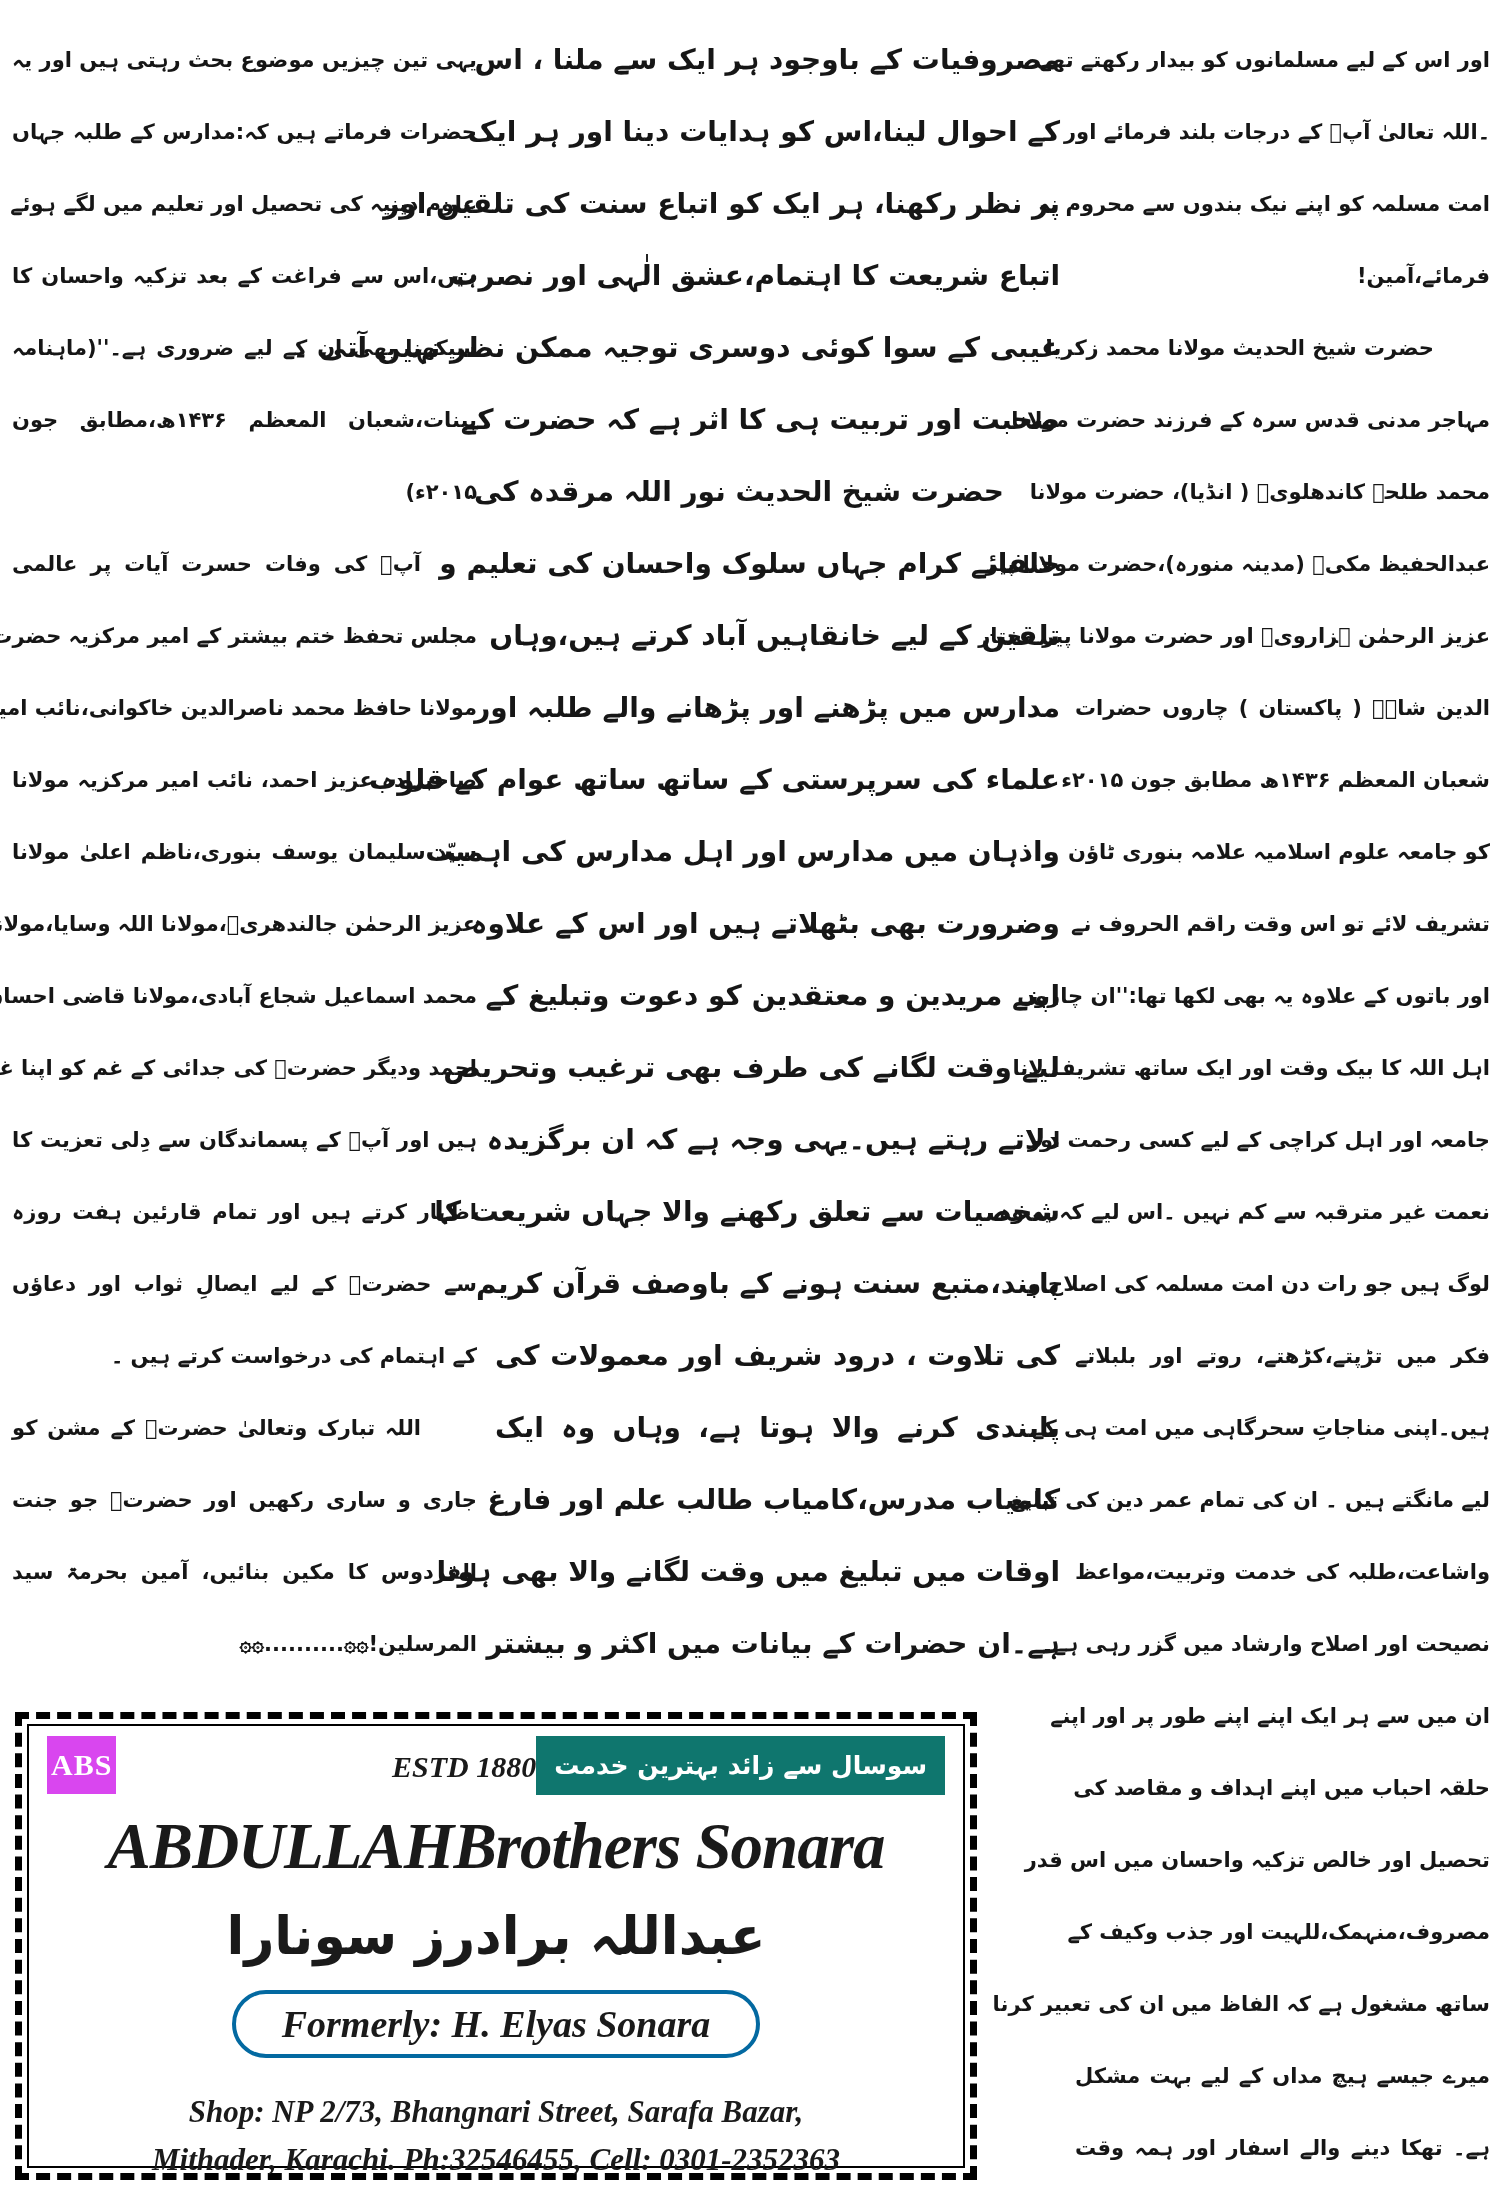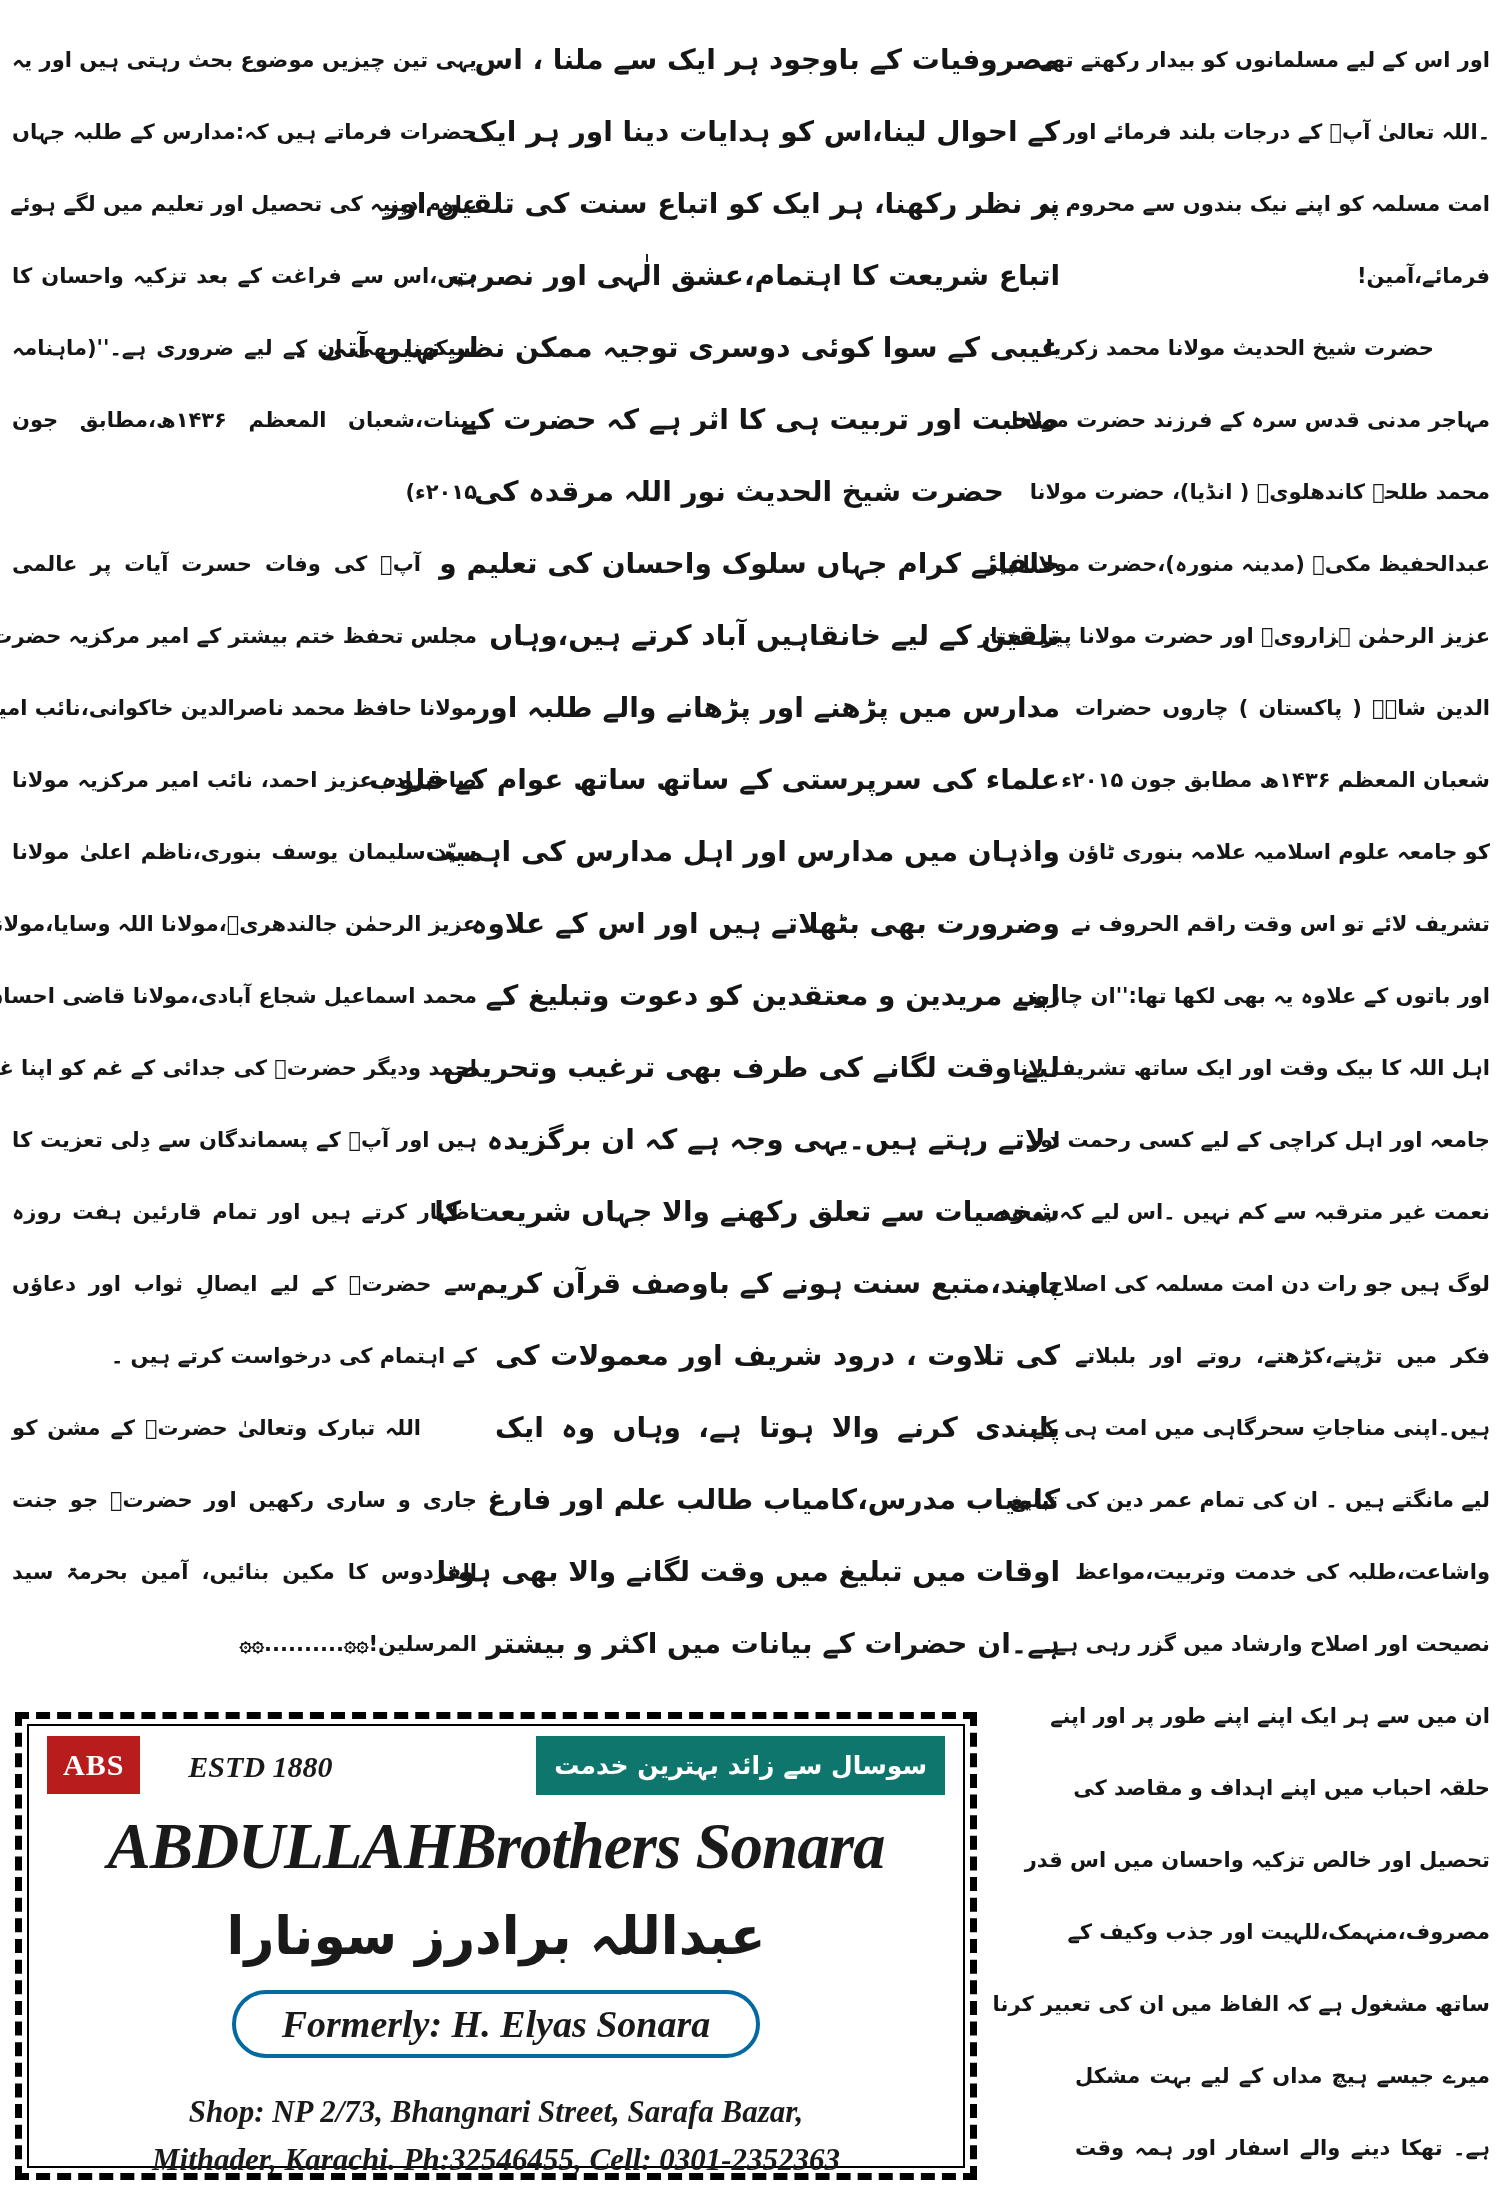--- a/index.html
+++ b/index.html
@@ -65,38 +65,37 @@
     flex-direction: column;
     align-items: center;
   }
   .ad-header {
     width: 100%;
     display: flex;
     align-items: flex-start;
     justify-content: space-between;
   }
   .ad-abs-box {
-    background: #b91c1c;
+    background: #d946ef;
     color: #fff;
     font-family: "Liberation Serif", "DejaVu Serif", serif;
     font-weight: 700;
     font-size: 30px;
     line-height: 30px;
-    padding: 14px 16px;
+    padding: 14px 4px;
     letter-spacing: 1px;
   }
   .ad-estd {
     font-family: "Liberation Serif", "DejaVu Serif", serif;
     font-weight: 700;
     font-style: italic;
     font-size: 30px;
     padding-top: 14px;
     flex: 1;
-    text-align: left;
-    padding-left: 48px;
+    text-align: right;
   }
   .ad-banner {
     background: #0f766e;
     color: #fff;
     direction: rtl;
     font-weight: 700;
     font-size: 25px;
     line-height: 25px;
     padding: 17px 18px;
     white-space: nowrap;

